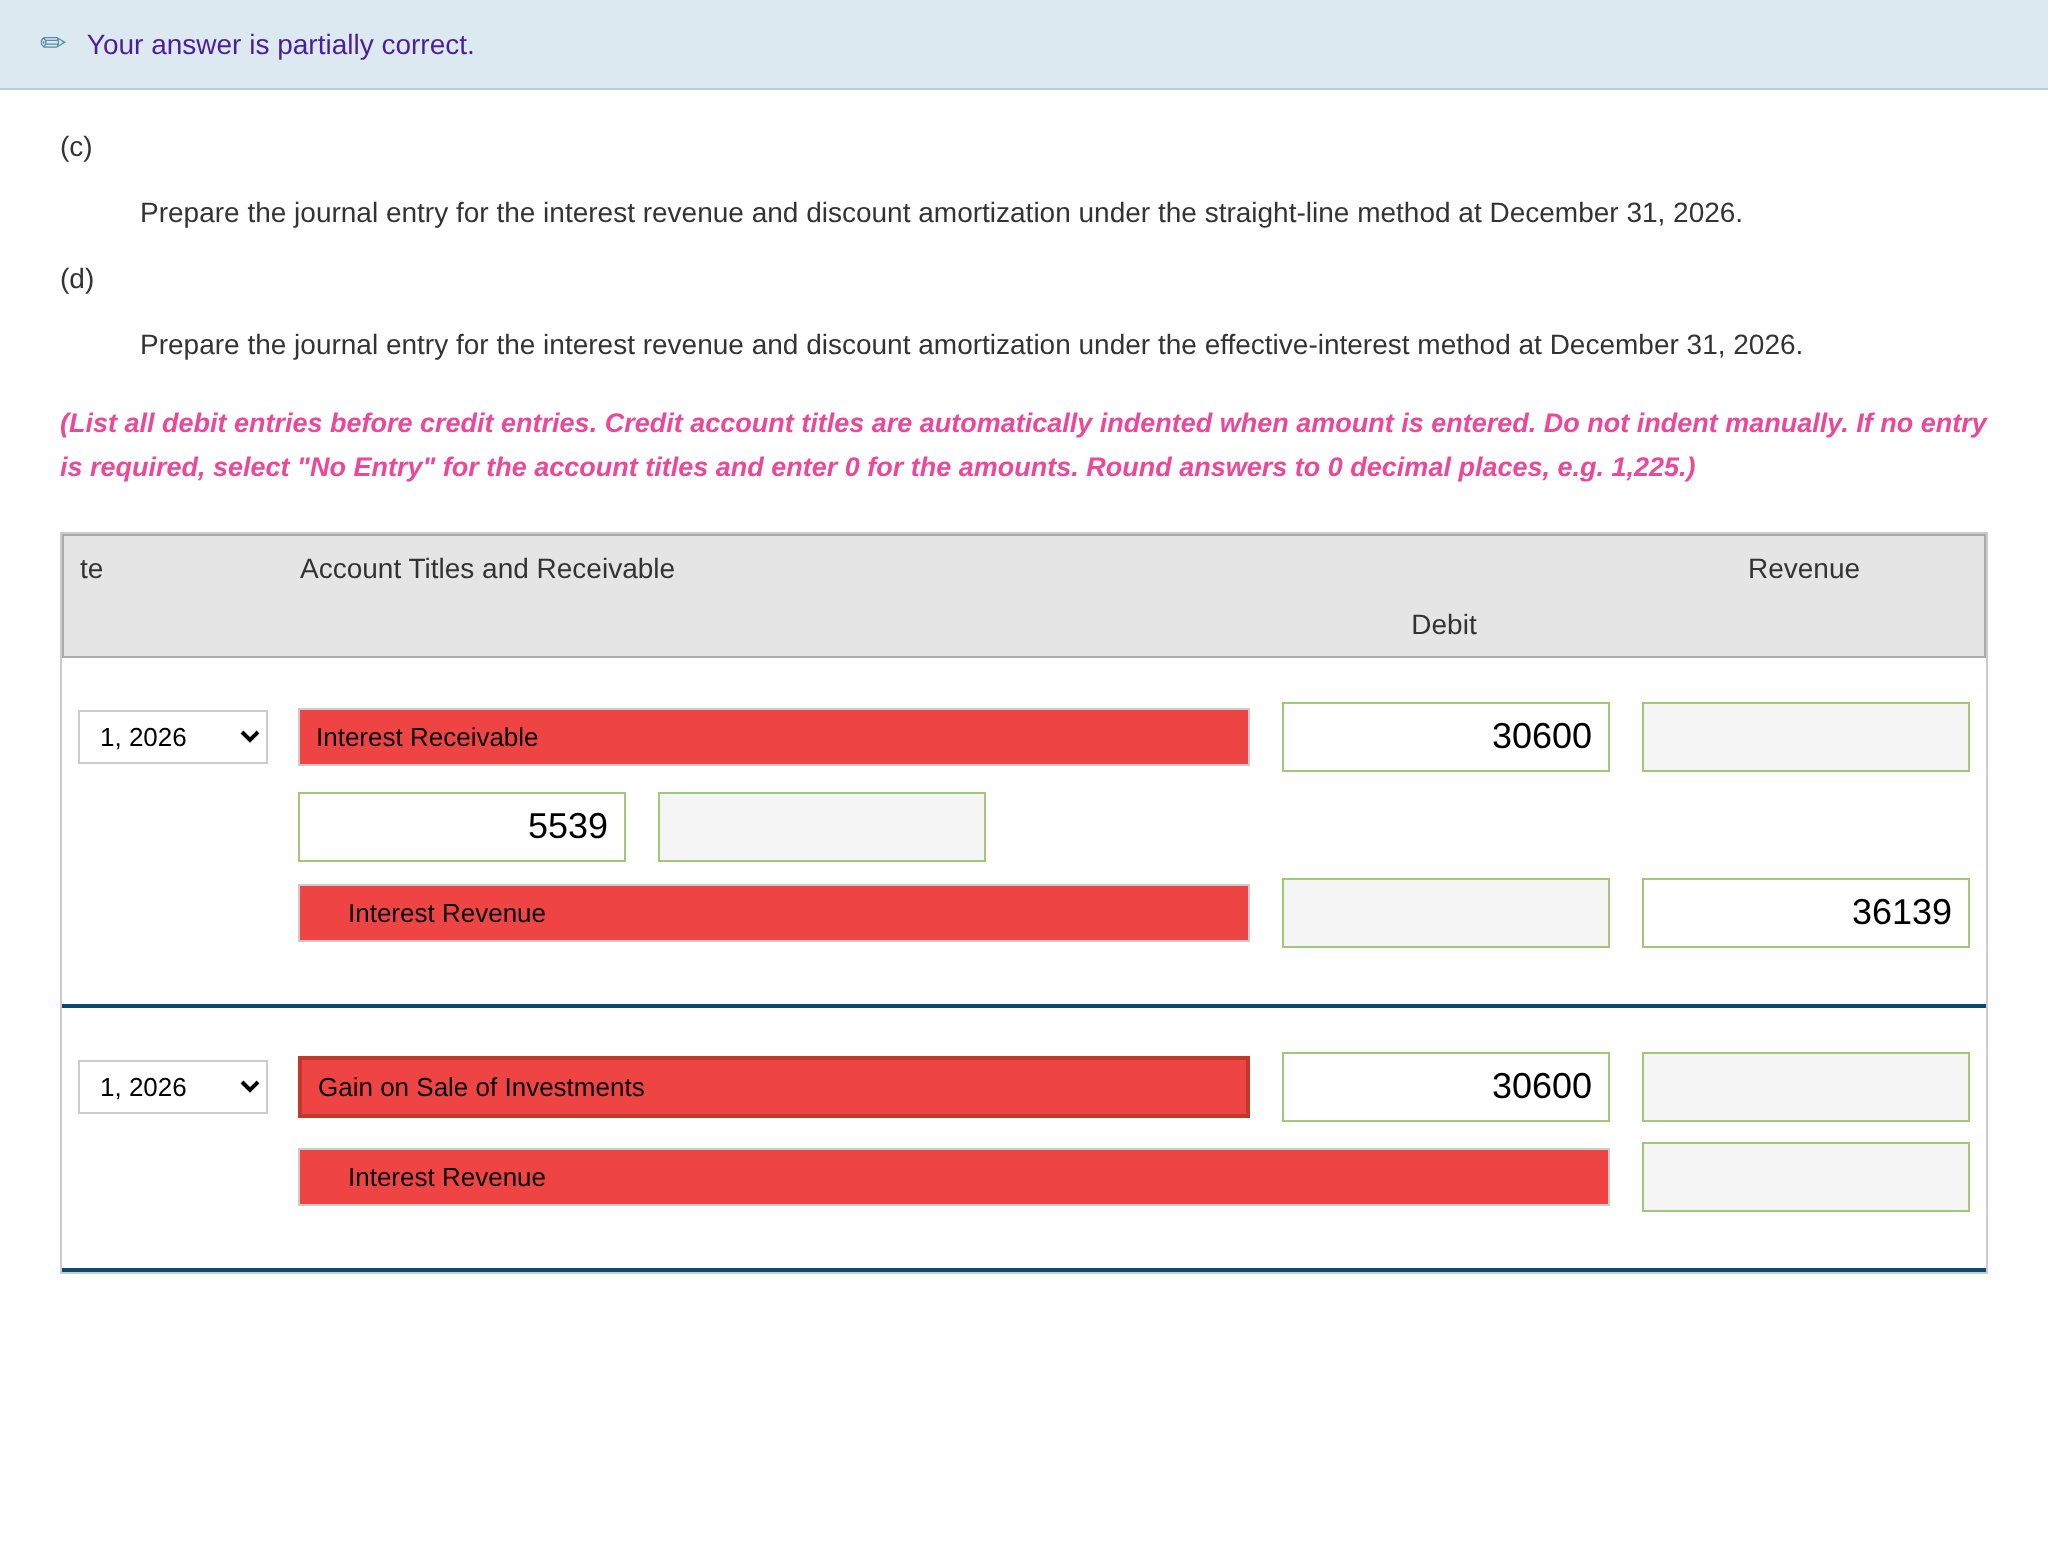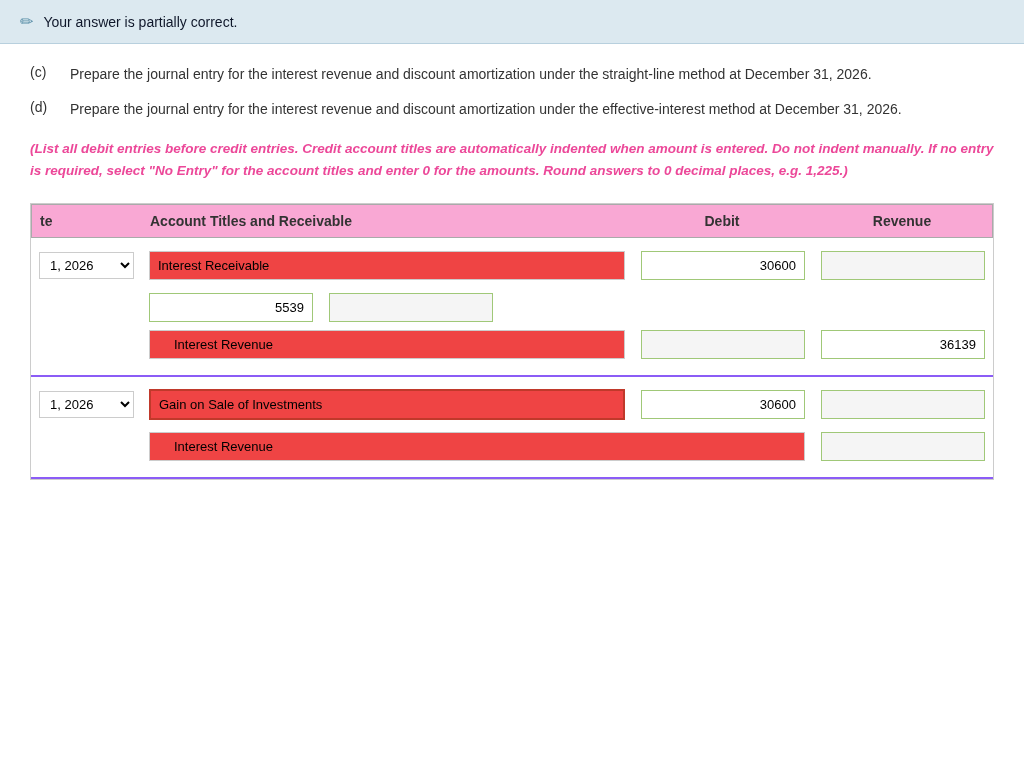--- a/index.html
+++ b/index.html
@@ -10,31 +10,31 @@
       padding: 12px 20px;
       display: flex;
       align-items: center;
       gap: 10px;
       border-bottom: 1px solid #b8d0de;
     }
     .alert-banner .icon {
       color: #5a8fa8;
       font-size: 16px;
     }
-    .alert-text { color: #0f172a; font-size: 14px; }
+    .alert-text { color: #4c1d95; font-size: 14px; }
 
     .main-content { padding: 20px 30px; }
 
     .instruction-row {
       display: flex;
       gap: 16px;
       margin-bottom: 14px;
     }
     .instruction-label { font-size: 14px; color: #333; min-width: 24px; }
-    .instruction-text { font-size: 14px; color: #333; line-height: 1.5; }
+    .instruction-text { font-size: 14px; color: #333; line-height: 1.5; margin-top: 31px; }
 
     .warning-text {
       color: #ec4899;
       font-style: italic;
       font-weight: bold;
       font-size: 13.5px;
       margin: 18px 0 22px 0;
       line-height: 1.6;
     }
 
@@ -72,48 +72,48 @@
       outline: none;
     }
     input.account-input.highlighted {
       border: 2px solid #c0392b;
     }
 
     input.amount-input {
       width: 100%;
       border: 1px solid #a0c878;
       padding: 6px 8px;
-      font-size: 13px;
+      font-size: 18px;
       text-align: right;
       background: #fff;
       outline: none;
     }
     input.amount-input.empty {
       background: #f5f5f5;
     }
 
     .table-header-row {
       display: flex;
-      background: #f9a8d4;
+      background: #e5e5e5;
       border: 1px solid #aaa;
-      font-weight: bold;
+      font-weight: normal;
       padding: 8px 0;
     }
     .th-date { width: 110px; padding: 0 8px; }
     .th-account { flex: 1; padding: 0 8px; }
-    .th-debit { width: 180px; padding: 0 8px; text-align: center; }
+    .th-debit { width: 180px; padding: 0 8px; text-align: center; margin-top: 28px; }
     .th-credit { width: 180px; padding: 0 8px; text-align: center; }
 
     .table-wrapper {
       border: 1px solid #ccc;
     }
 
     .section-rows {
-      border-bottom: 2px solid #8b5cf6;
-      padding: 8px 0;
+      border-bottom: 2px solid #0c4a6e;
+      padding: 20px 0;
     }
 
     .row-flex {
       display: flex;
       align-items: center;
       margin-bottom: 8px;
     }
   </style>
 </head>
 <body>

